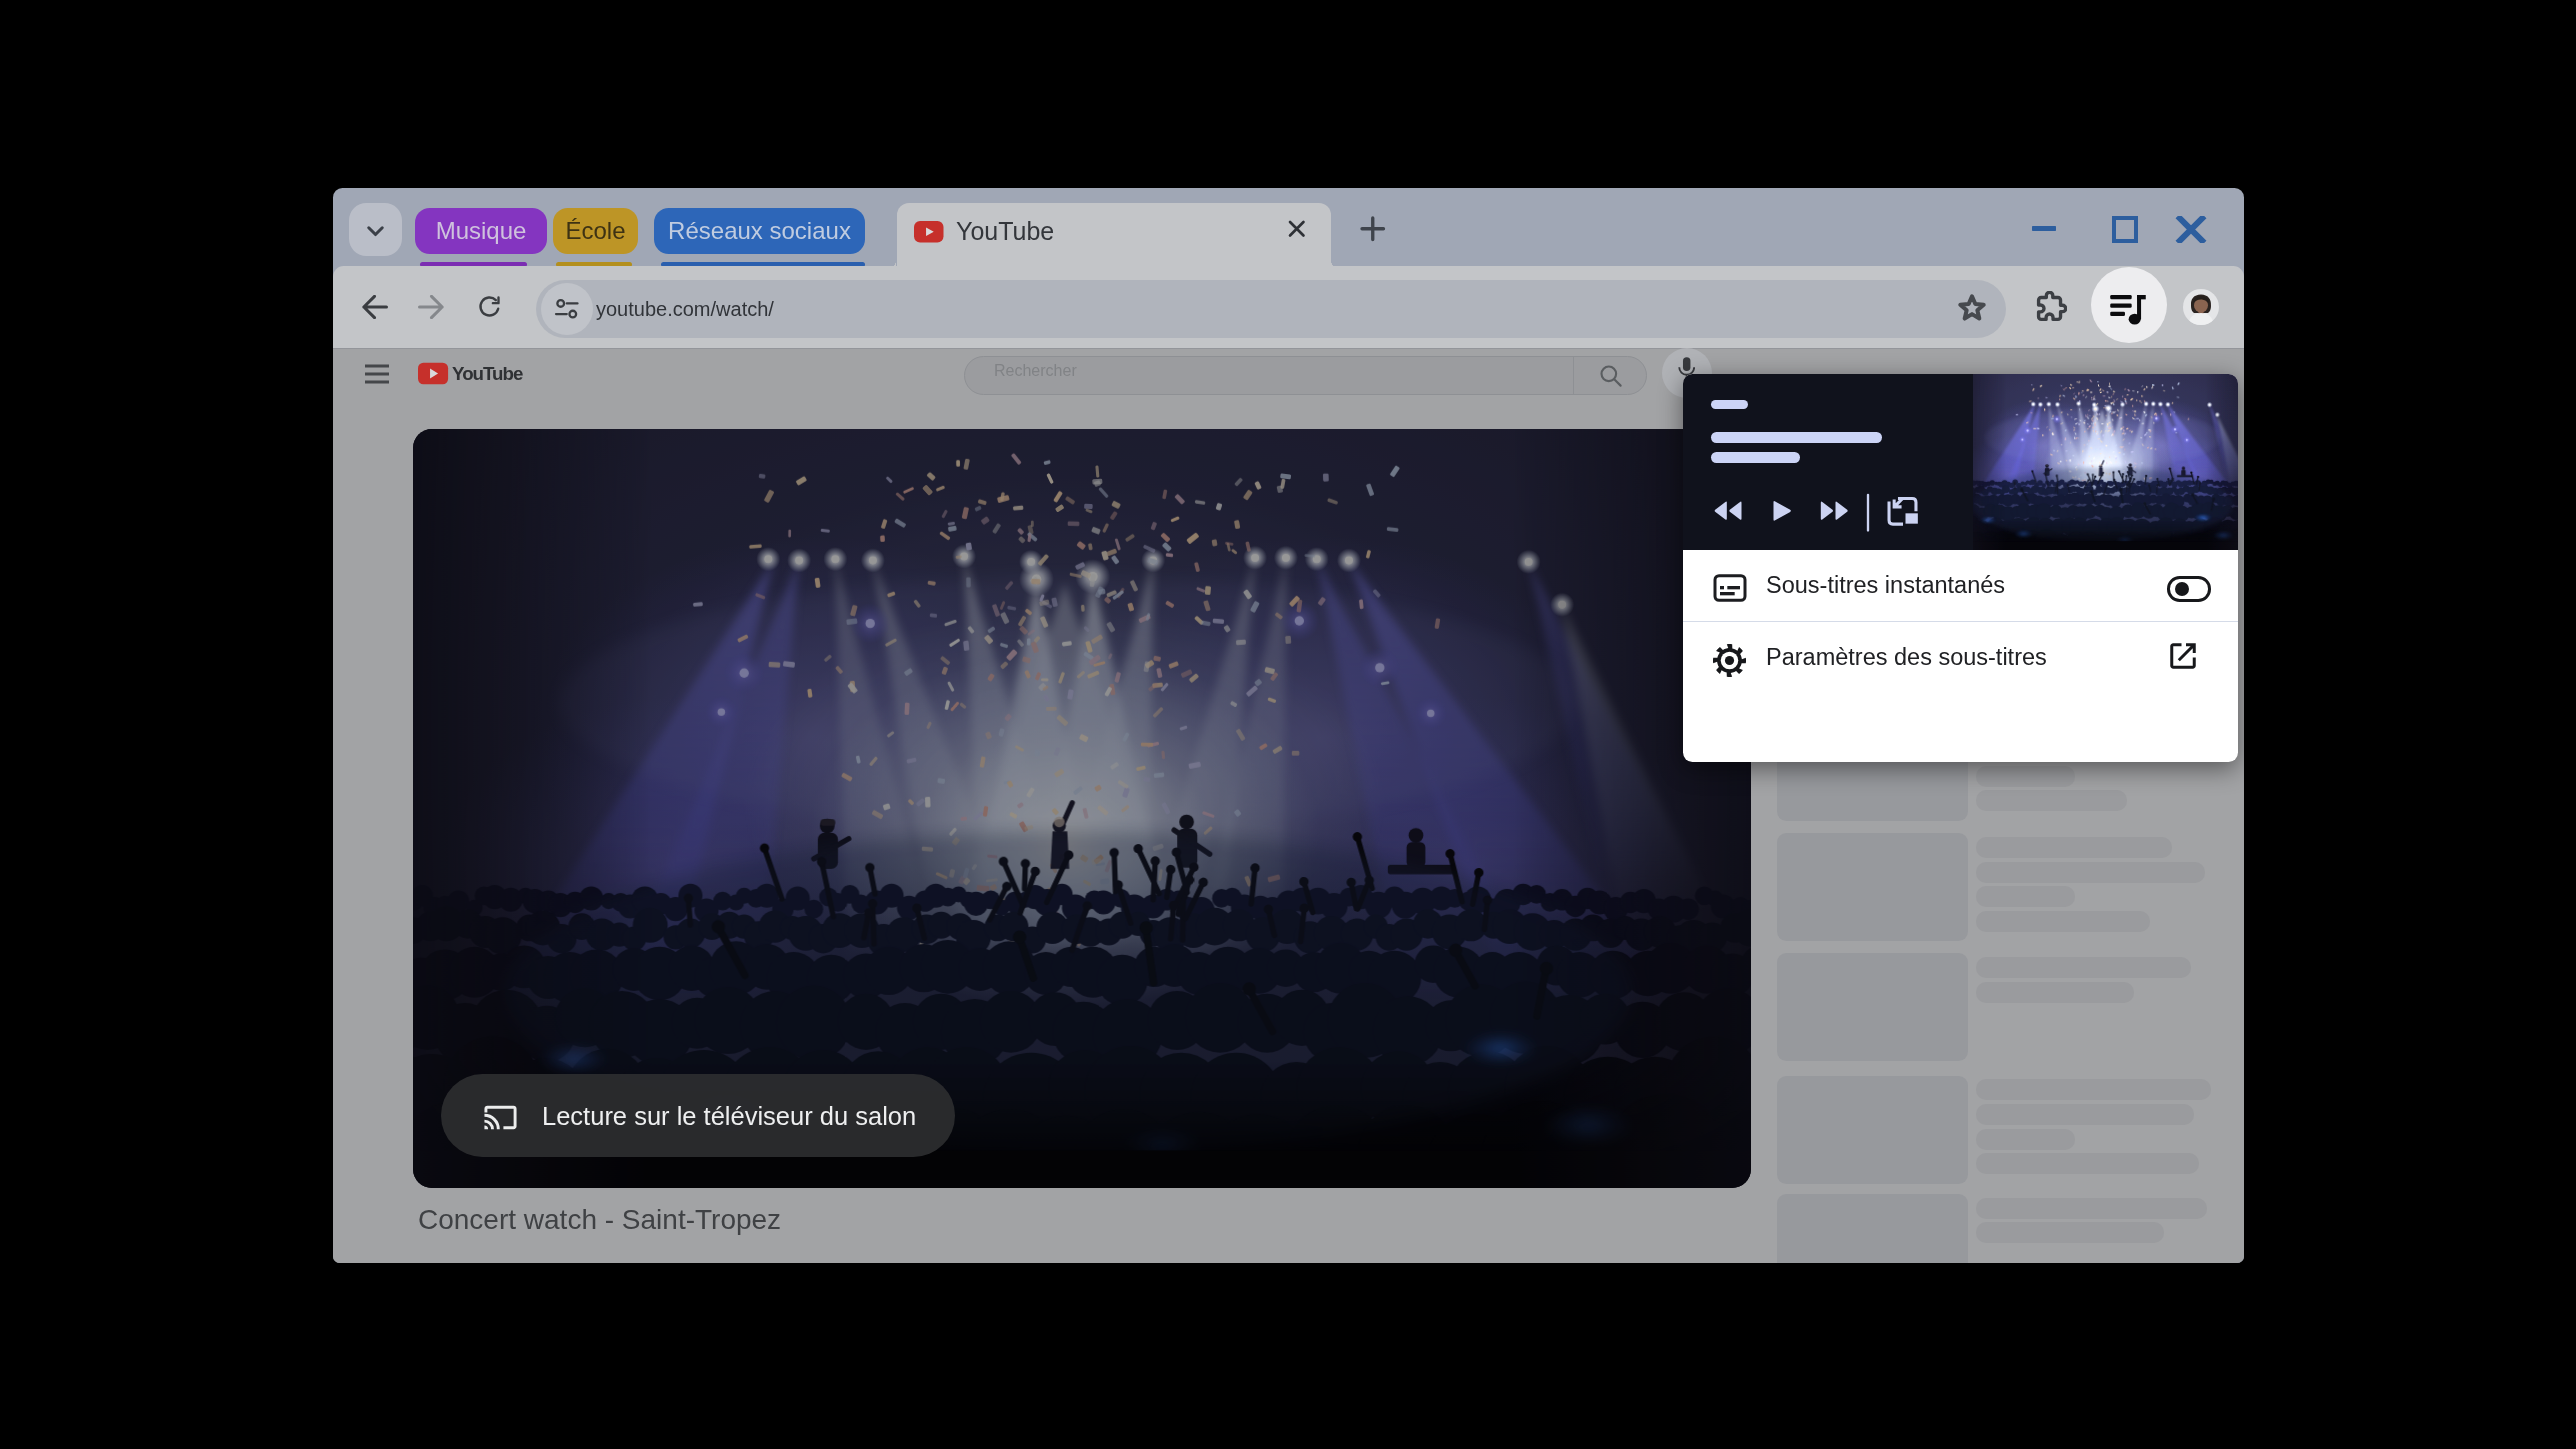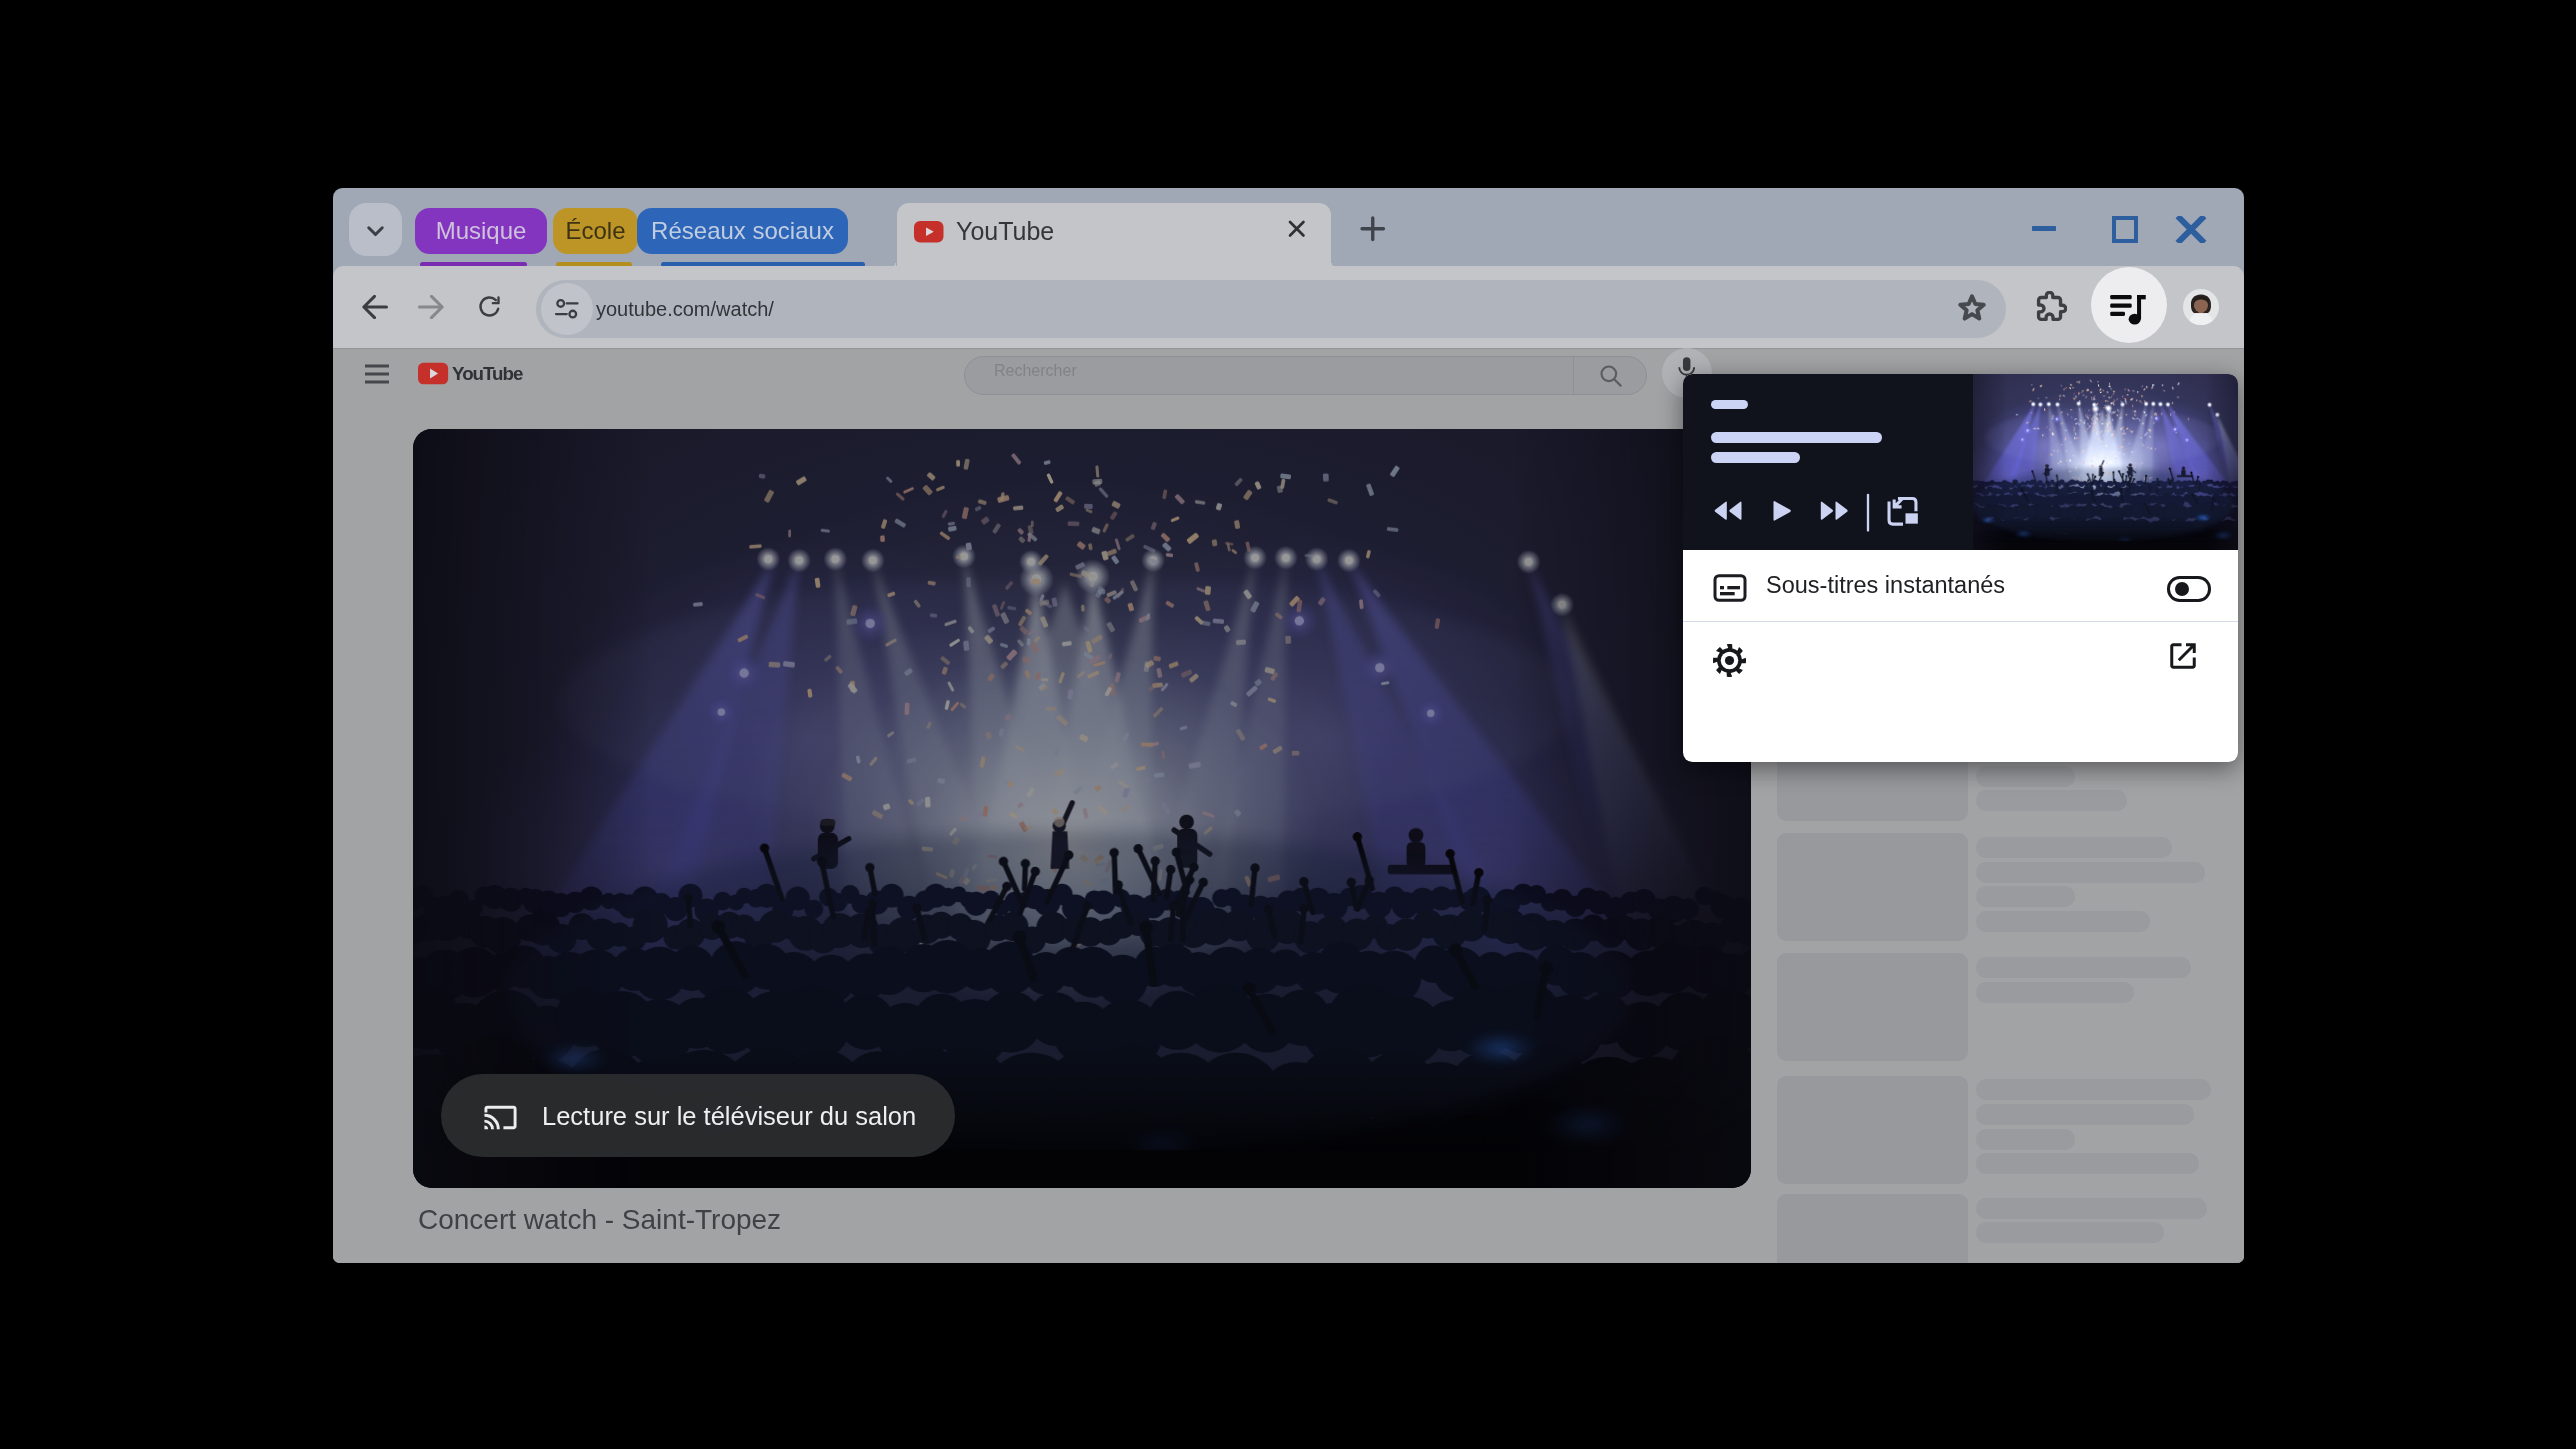--- a/index.html
+++ b/index.html
@@ -13,21 +13,21 @@
 .tl{position:absolute;border-radius:10px;background:#9a9b9e}
 </style></head><body>
 <div id="win">
     <div class="abs" style="left:16px;top:15.4px;width:53px;height:53px;border-radius:17.4px;background:#babec8">
       <svg class="abs" style="left:13.4px;top:13.4px" width="27" height="27" viewBox="0 0 40 40">
         <path d="M10 16 L20 26 L30 16" fill="none" stroke="#3b4048" stroke-width="4.5" stroke-linecap="round" stroke-linejoin="round"></path>
       </svg>
     </div>
     <div class="chip" style="left:82px;width:132px;background:#8435c0;color:#cfc2dd">Musique</div>
     <div class="chip" style="left:220px;width:85px;background:#bd9526;color:#3d3213">École</div>
-    <div class="chip" style="left:304px;width:211px;background:#2d66b8;color:#c0cce0">Réseaux sociaux</div>
+    <div class="chip" style="left:321px;width:211px;background:#2d66b8;color:#c0cce0">Réseaux sociaux</div>
     <div class="gline" style="left:87px;width:107px;background:#7b2db2"></div>
     <div class="gline" style="left:223px;width:76px;background:#b38f1d"></div>
     <div class="gline" style="left:328px;width:204px;background:#2a5fae"></div>
     <div class="abs" style="left:564px;top:14.8px;width:434px;height:68px;background:#c3c5c8;border-radius:12px 12px 0 0"></div>
     <div class="abs" style="left:551px;top:71px;width:12px;height:12px;background:radial-gradient(circle at 0 0, rgba(0,0,0,0) 12px, #c3c5c8 12.4px)"></div>
     <div class="abs" style="left:998px;top:71px;width:12px;height:12px;background:radial-gradient(circle at 12px 0, rgba(0,0,0,0) 12px, #c3c5c8 12.4px)"></div>
     <svg class="abs" style="left:581px;top:33px" width="29.5" height="21.5" viewBox="0 0 44 32">
       <rect width="44" height="32" rx="9" fill="#c6302b"></rect>
       <path d="M18 9.5 L29.5 16 L18 22.5 Z" fill="#d9dadc"></path>
     </svg>
@@ -181,20 +181,21 @@
         <rect x="10" y="27" width="22" height="5" fill="#1c1d20"></rect>
       </svg>
       <div class="abs" style="left:83px;top:176px;font-size:23.5px;line-height:70px;color:#202124">Sous-titres instantanés</div>
       <div class="abs" style="left:484px;top:202px;width:44px;height:25.5px;border-radius:12.7px;border:3.7px solid #17181b"></div>
       <div class="abs" style="left:492px;top:208px;width:14px;height:14px;border-radius:7.4px;background:#17181b"></div>
       <svg class="abs" style="left:29.5px;top:270px" width="33" height="33" viewBox="0 0 49 49">
         <path d="M20.5,0.3 L23.2,0.0 L25.8,0.0 L28.5,0.3 L28.7,6.5 L31.4,7.3 L33.9,8.6 L36.2,10.2 L38.7,4.6 L40.8,6.3 L42.7,8.2 L44.4,10.3 L40.2,14.7 L41.5,17.2 L42.4,19.9 L42.9,22.6 L48.7,20.5 L49.0,23.2 L49.0,25.8 L48.7,28.5 L42.5,28.7 L41.7,31.4 L40.4,33.9 L38.8,36.2 L44.4,38.7 L42.7,40.8 L40.8,42.7 L38.7,44.4 L34.3,40.2 L31.8,41.5 L29.1,42.4 L26.4,42.9 L28.5,48.7 L25.8,49.0 L23.2,49.0 L20.5,48.7 L20.3,42.5 L17.6,41.7 L15.1,40.4 L12.8,38.8 L10.3,44.4 L8.2,42.7 L6.3,40.8 L4.6,38.7 L8.8,34.3 L7.5,31.8 L6.6,29.1 L6.1,26.4 L0.3,28.5 L0.0,25.8 L0.0,23.2 L0.3,20.5 L6.5,20.3 L7.3,17.6 L8.6,15.1 L10.2,12.8 L4.6,10.3 L6.3,8.2 L8.2,6.3 L10.3,4.6 L14.7,8.8 L17.2,7.5 L19.9,6.6 L22.6,6.1 Z" fill="#17181b"></path>
         <circle cx="24.5" cy="24.5" r="13" fill="#ffffff"></circle>
         <circle cx="24.5" cy="24.5" r="6.8" fill="#17181b"></circle>
       </svg>
+      <div class="abs" style="left:83px;top:248px;font-size:23.5px;line-height:70px;color:#202124">Paramètres des sous-titres</div>
       <svg class="abs" style="left:482px;top:264px" width="36" height="36" viewBox="0 0 24 24">
         <path d="M18.5 18.5 H5.5 V5.5 H11 V3.5 H5.5 C4.4 3.5 3.5 4.4 3.5 5.5 V18.5 C3.5 19.6 4.4 20.5 5.5 20.5 H18.5 C19.6 20.5 20.5 19.6 20.5 18.5 V13 H18.5 Z" fill="#17181b"></path>
         <path d="M14 3.5 V5.5 H17.1 L8.5 14.1 L9.9 15.5 L18.5 6.9 V10 H20.5 V3.5 Z" fill="#17181b"></path>
       </svg>
     </div>
   </div>
 <svg width="0" height="0" style="position:absolute">
     <defs>
       <radialGradient id="bgG" cx="49%" cy="40%" r="80%">
         <stop offset="0%" stop-color="#54507a"></stop>

